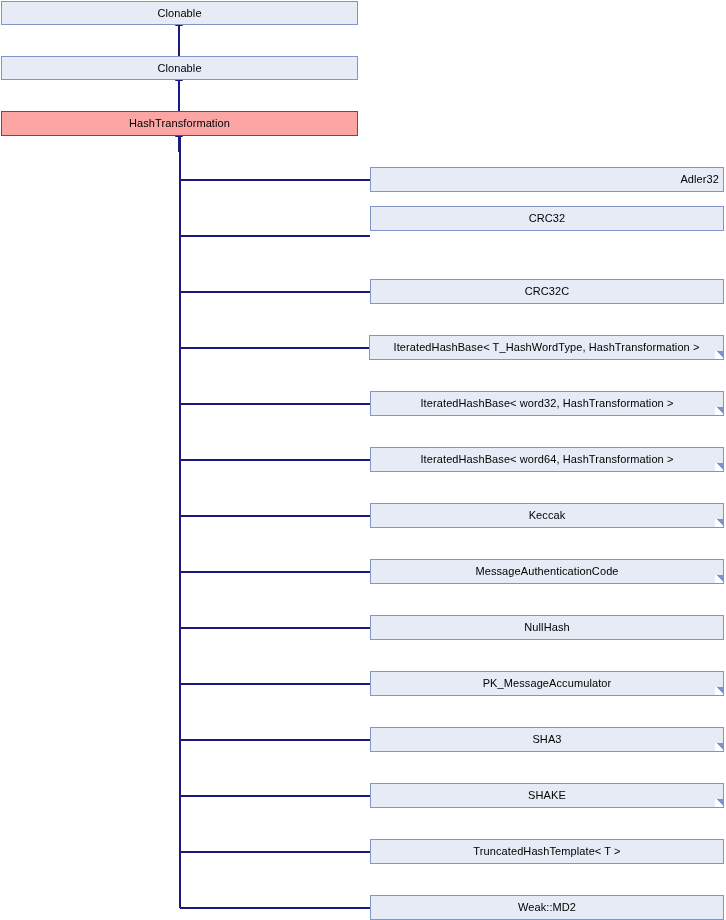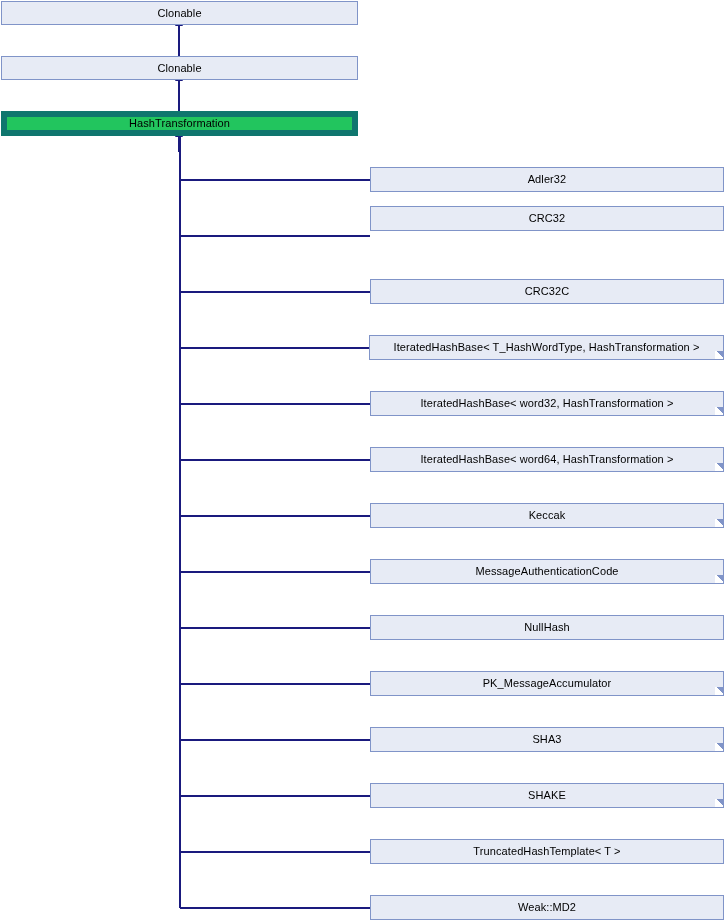--- a/index.html
+++ b/index.html
@@ -33,22 +33,22 @@
     justify-content: center;
     white-space: nowrap;
     overflow: visible;
   }
   .node .label {
     display: block;
     padding: 0 4px;
     letter-spacing: 0.1px;
   }
   .node.current {
-    background: #22c55e;
-    border: 6px solid #0f766e;
+    background: #fca5a5;
+    border: 1px solid #0f766e;
   }
   
   .node.folded::after {
     content: "";
     position: absolute;
     right: -1px;
     bottom: -1px;
     width: 9px;
     height: 9px;
     background:
@@ -132,21 +132,21 @@
       </div>
       <div class="node current" style="left: 1px; top: 111px; width: 357px; height: 25px;">
         <span class="label">HashTransformation</span>
       </div>
     </div>
 
   <div id="descendant-nodes">
       <div class="node folded" style="left: 369px; top: 335px; width: 355px; height: 25px;">
         <span class="label">IteratedHashBase&lt; T_HashWordType, HashTransformation &gt;</span>
       </div>
-      <div class="node" style="left: 370px; top: 167px; width: 354px; height: 25px;">
+      <div class="node" style="left: 370px; top: 167px; width: 354px; height: 25px; justify-content: flex-end;">
         <span class="label">Adler32</span>
       </div>
       <div class="node" style="left: 370px; top: 206px; width: 354px; height: 25px;">
         <span class="label">CRC32</span>
       </div>
       <div class="node" style="left: 370px; top: 279px; width: 354px; height: 25px;">
         <span class="label">CRC32C</span>
       </div>
       <div class="node folded" style="left: 370px; top: 391px; width: 354px; height: 25px;">
         <span class="label">IteratedHashBase&lt; word32, HashTransformation &gt;</span>

